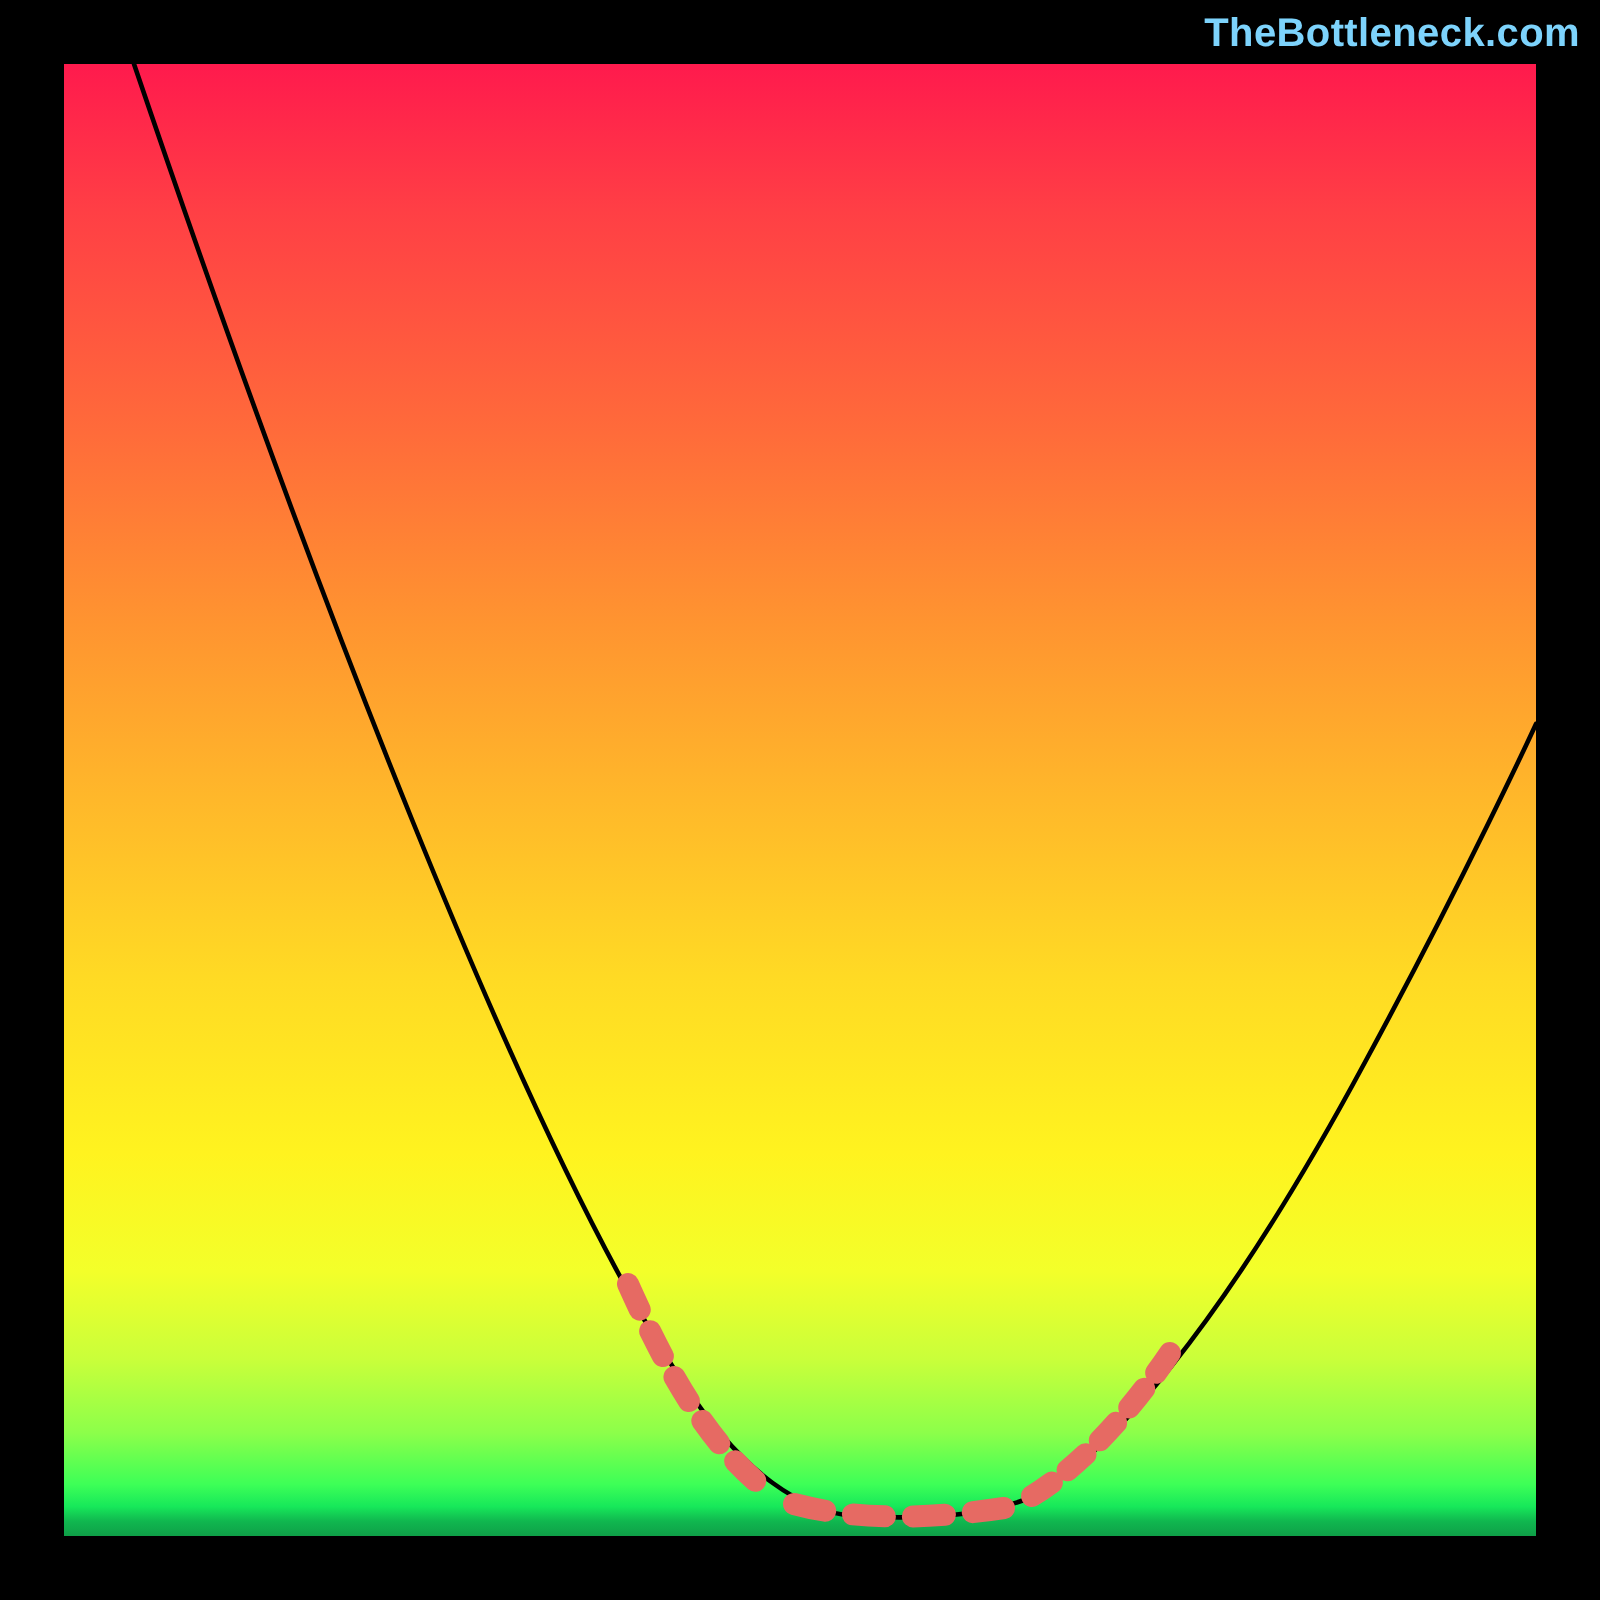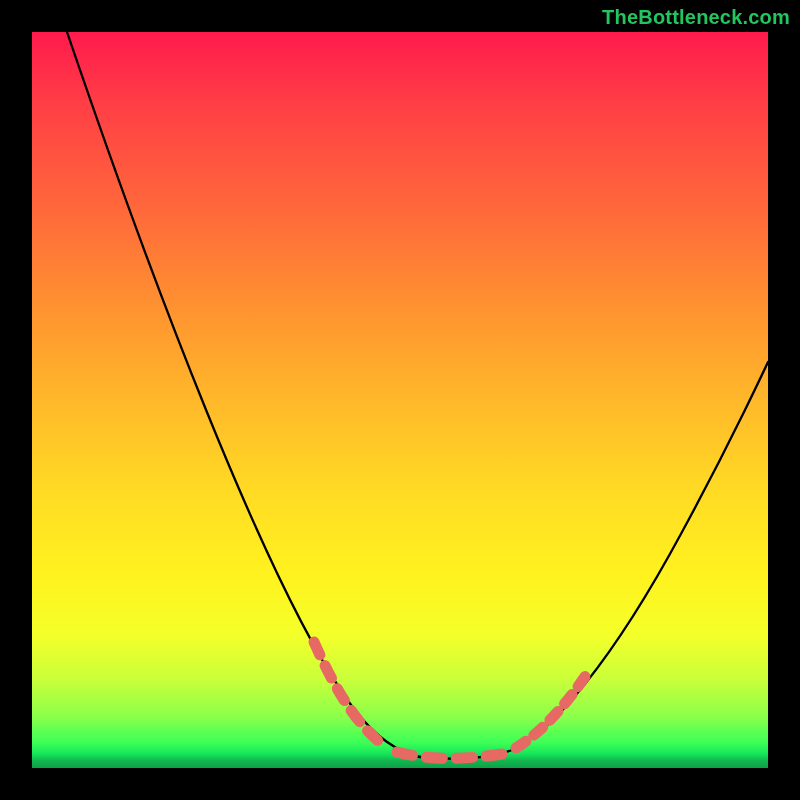--- a/index.html
+++ b/index.html
@@ -49,21 +49,21 @@
     top: 0;
     left: 0;
     width: 736px;
     height: 736px;
     pointer-events: none;
   }
   .watermark {
     position: absolute;
     top: 6px;
     right: 10px;
-    color: #22c55e;
+    color: #7dd3fc;
     font-size: 20px;
     font-weight: 600;
     letter-spacing: 0.2px;
     user-select: none;
   }
 </style>
 </head>
 <body>
 
 <div class="frame">

